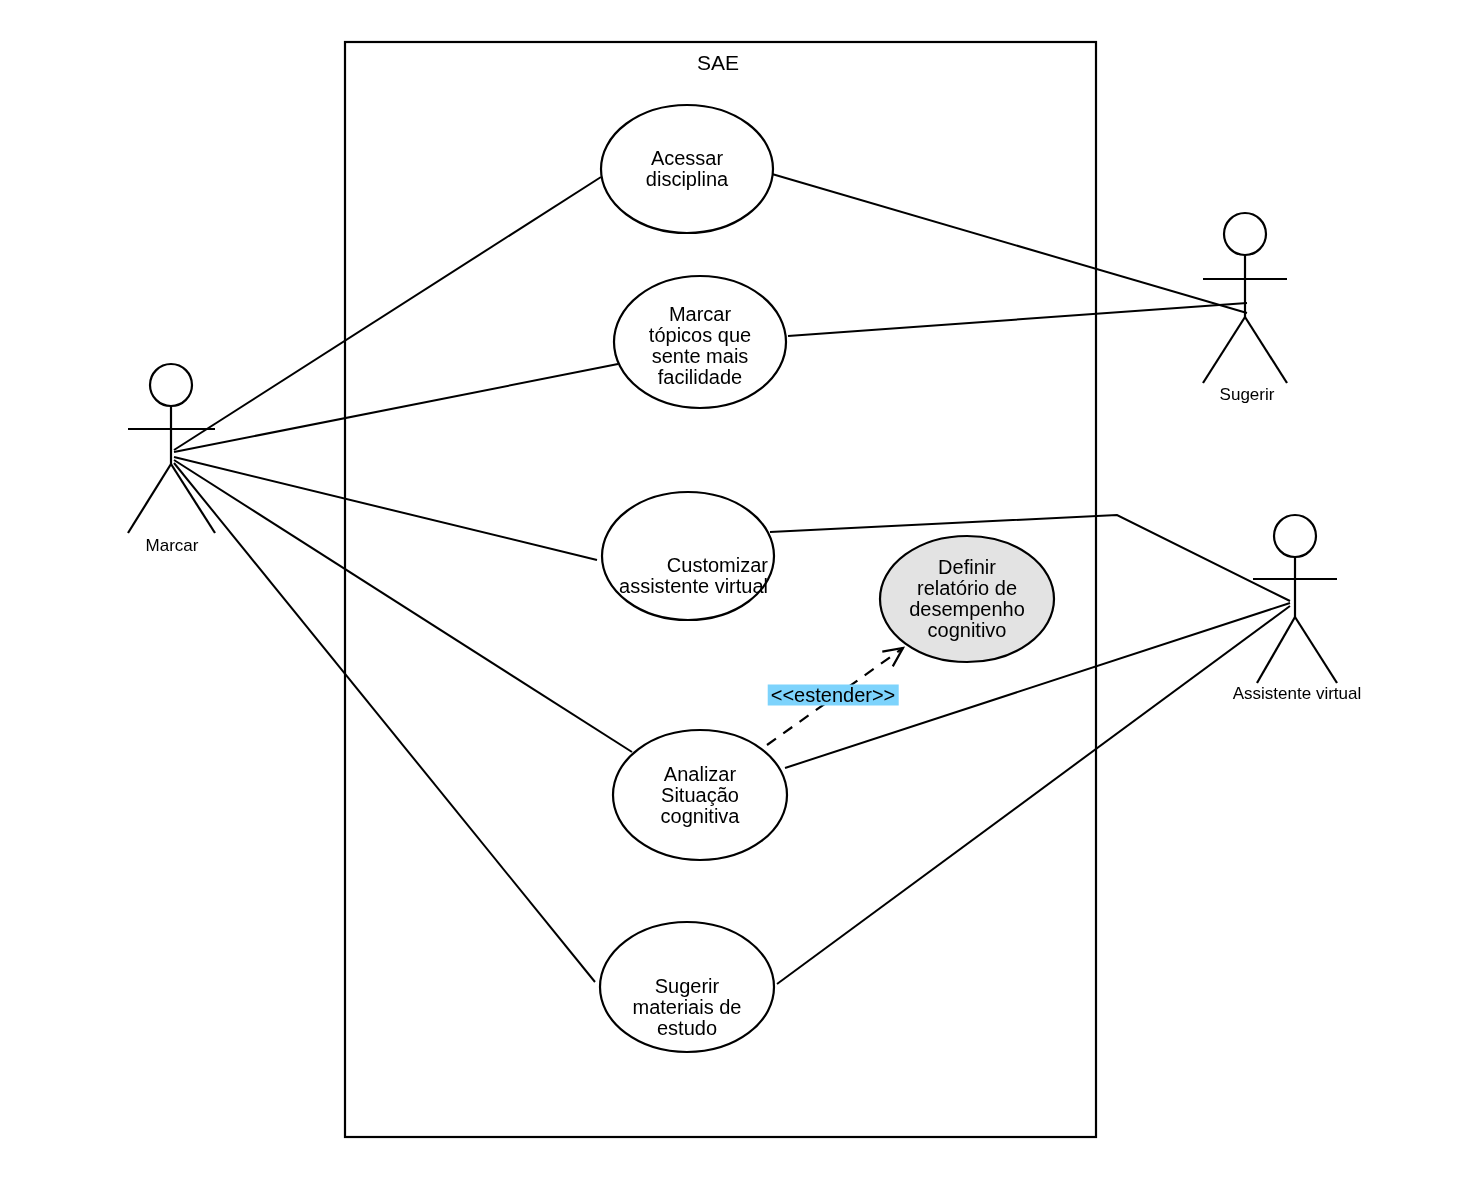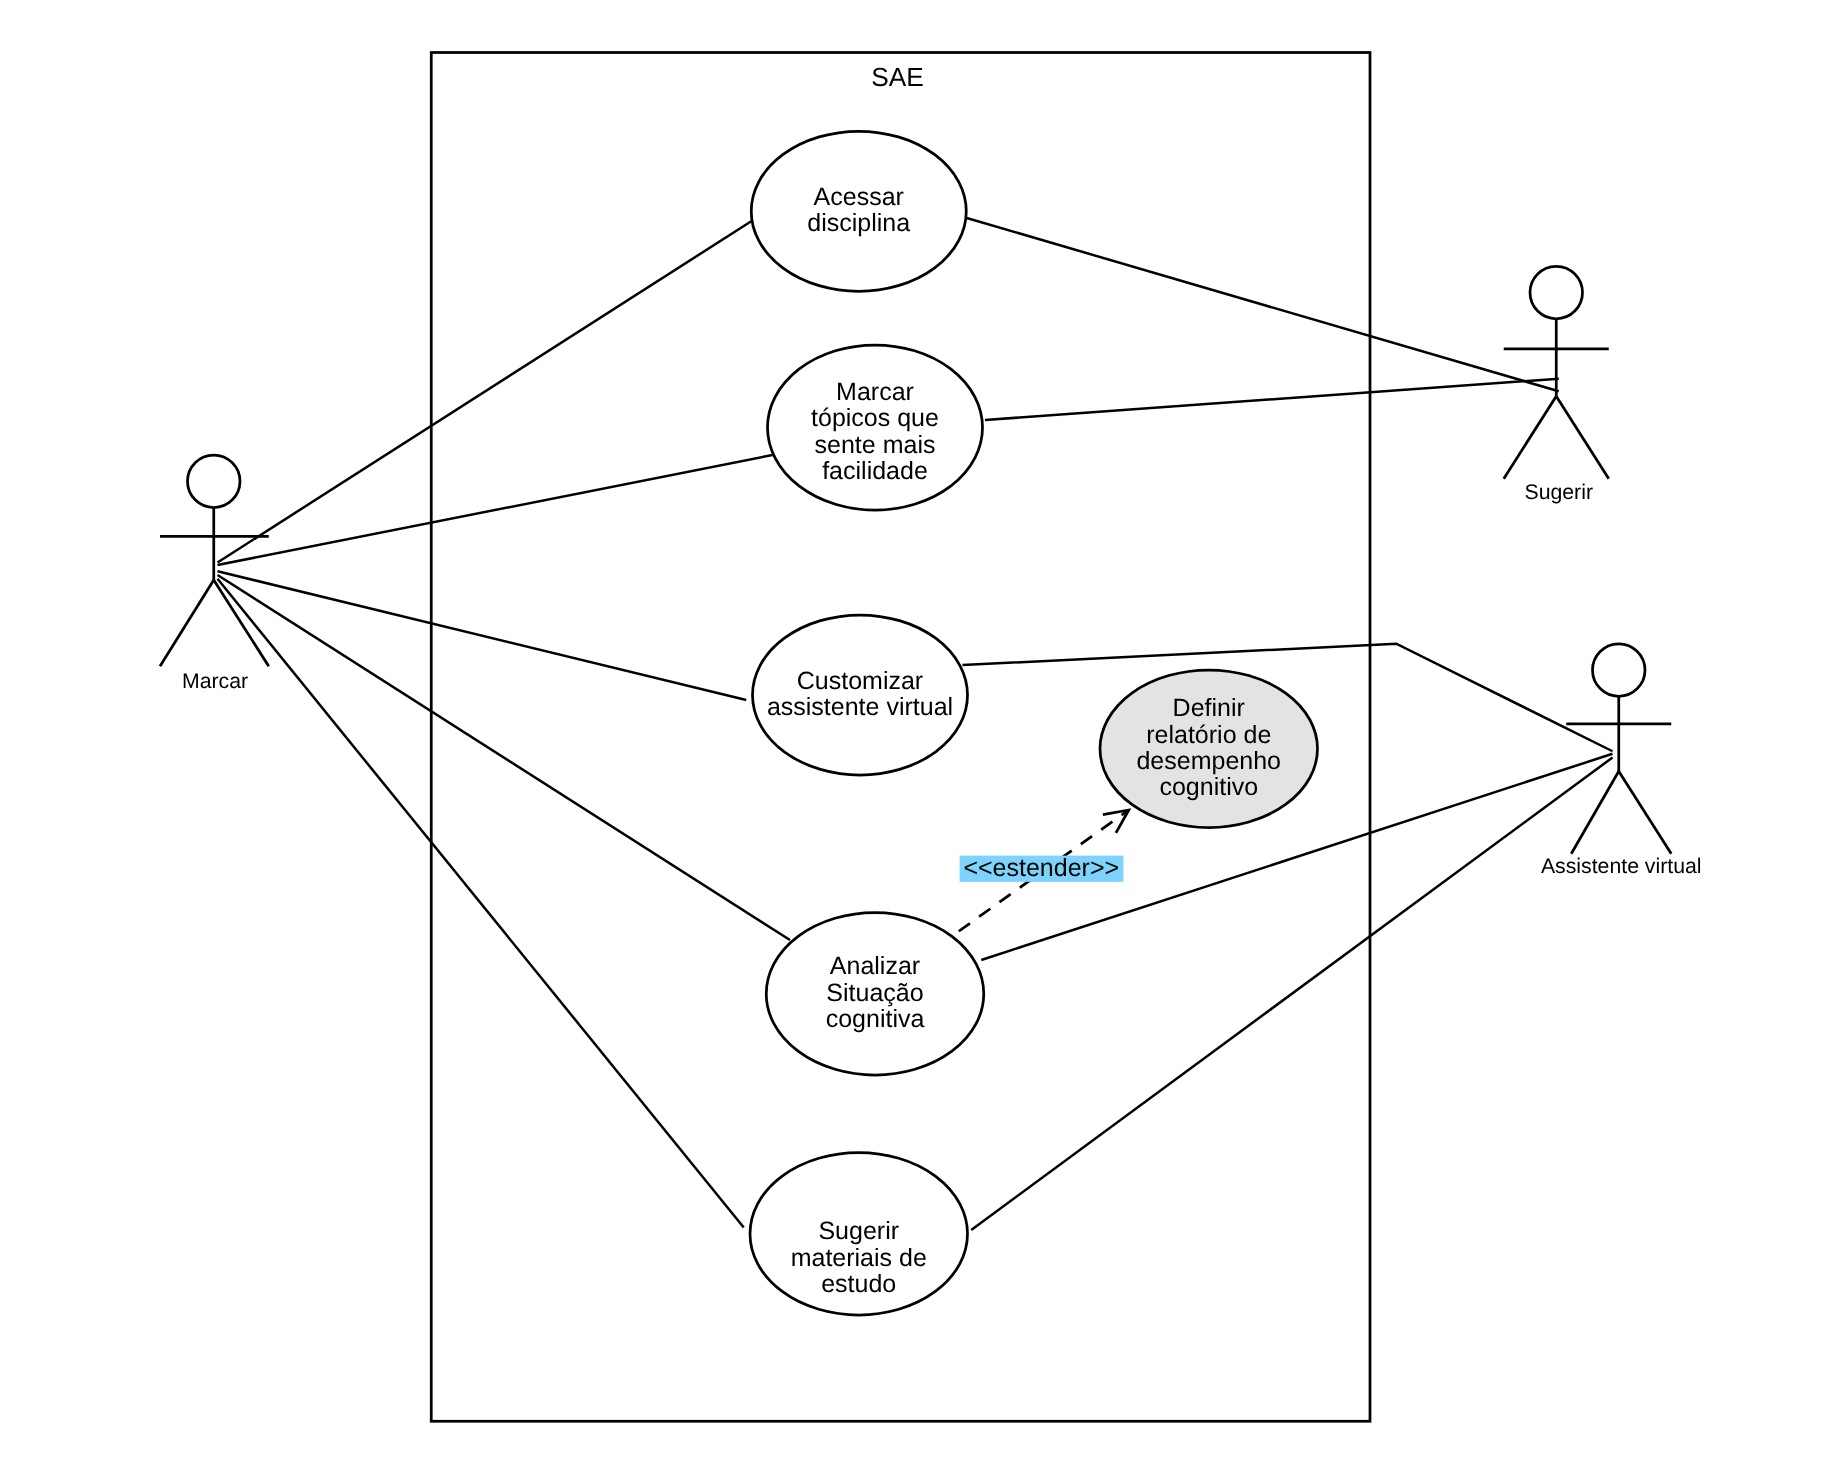--- a/index.html
+++ b/index.html
@@ -111,21 +111,21 @@
   </svg>
 
   <div class="lbl title" style="left:718px; top:62px;">SAE</div>
 
   <div class="lbl" style="left:687px; top:169px; width:130px;">Acessar
 disciplina</div>
   <div class="lbl" style="left:700px; top:346px; width:130px;">Marcar
 tópicos que
 sente mais
 facilidade</div>
-  <div class="lbl" style="left:688px; top:556px; width:160px;">Customizar
+  <div class="lbl" style="left:688px; top:576px; width:160px;text-align:right;">Customizar
 assistente virtual</div>
   <div class="lbl" style="left:967px; top:599px; width:140px;">Definir
 relatório de
 desempenho
 cognitivo</div>
   <div class="lbl" style="left:700px; top:795px; width:120px;">Analizar
 Situação
 cognitiva</div>
   <div class="lbl" style="left:687px; top:987px; width:140px;margin-top:20px;">Sugerir
 materiais de

